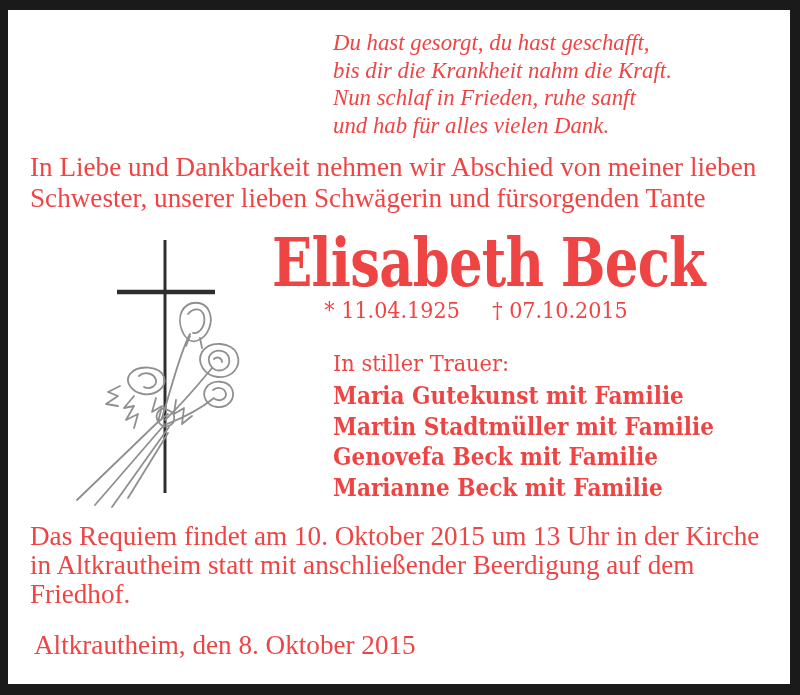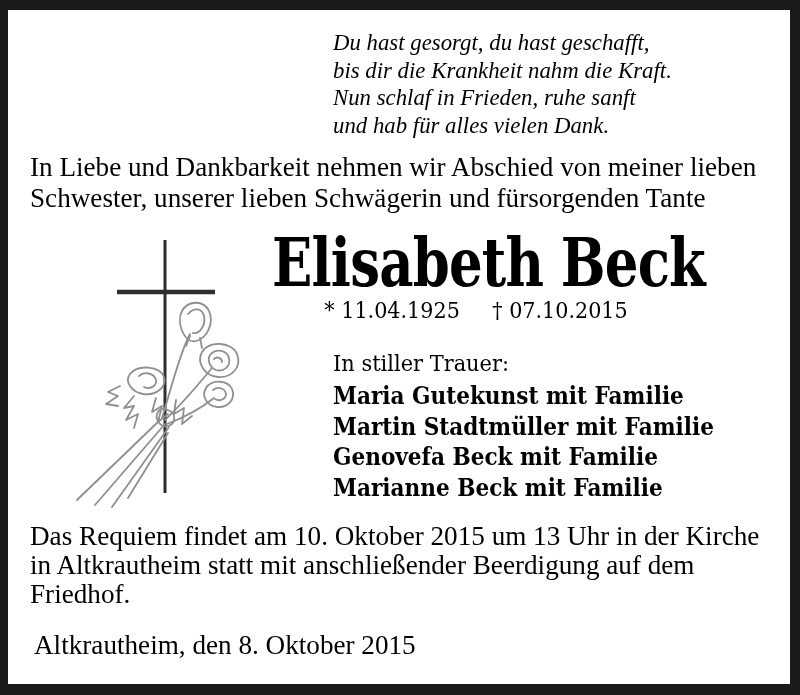--- a/index.html
+++ b/index.html
@@ -2,21 +2,21 @@
 <html lang="de"><head>
 <meta charset="utf-8">
 <title>Traueranzeige</title>
 <style>
   html, body { margin: 0; padding: 0; background: #ffffff; }
   .canvas {
     position: relative;
     width: 800px;
     height: 695px;
     background: #ffffff;
-    color: #000000;
+    color: #ef4444;
     font-family: "Liberation Serif", serif;
     overflow: hidden;
   }
   .bar { position: absolute; background: #1a1a1a; }
   .bar-top    { left: 0;    top: 0;     width: 800px; height: 10px; }
   .bar-left   { left: 0;    top: 0;     width: 8px;   height: 695px; }
   .bar-right  { left: 790px; top: 0;    width: 10px;  height: 695px; }
   .bar-bottom { left: 0;    top: 684px; width: 800px; height: 11px; }
 
   .poem {

